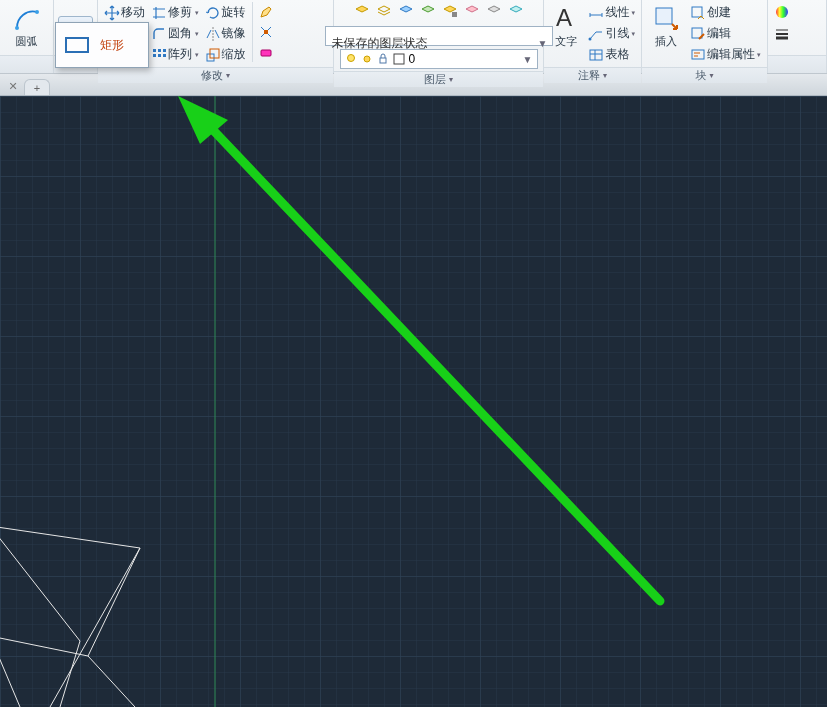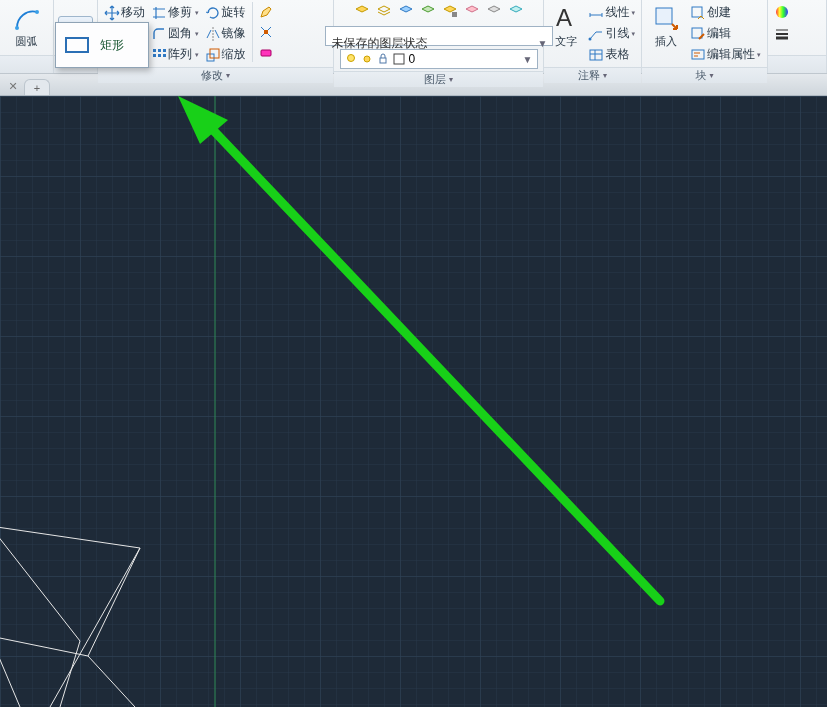--- a/index.html
+++ b/index.html
@@ -16,21 +16,21 @@
   .col { display:flex; flex-direction:column; gap:0px; }
   .row { display:flex; align-items:center; }
   .icon { width:16px; height:16px; display:flex; align-items:center; justify-content:center; }
   .icon svg { display:block; }
 
   .layer-state { width:228px; height:20px; border:1px solid #9fb2c4; background:#fff; font-size:12px; color:#333; display:flex; align-items:center; padding:14px 4px 0 6px; justify-content:space-between; }
   .layer-state .dd { color:#667; font-size:10px; }
   .layer-ctrl { width:198px; height:20px; border:1px solid #9fb2c4; background:#fff; font-size:12px; display:flex; align-items:center; gap:4px; padding:0 4px; }
 
   .dropdown { position:absolute; left:55px; top:22px; width:94px; background:#fdfdfe; border:1px solid #8fa3b5; box-shadow:2px 3px 6px rgba(0,0,0,0.25); padding:4px 0; z-index:30; }
-  .dropdown .item { display:flex; align-items:center; gap:10px; height:36px; padding:0 8px; font-size:12px; color:#14532d; }
+  .dropdown .item { display:flex; align-items:center; gap:10px; height:36px; padding:0 8px; font-size:12px; color:#c2410c; }
   .dropdown .ishape { width:26px; height:26px; display:flex; align-items:center; justify-content:center; }
 
   .tabstrip { height:22px; background:linear-gradient(to bottom,#e5e9ed,#cfd6dc); border-bottom:1px solid #aeb8c1; display:flex; align-items:flex-end; padding-left:4px; gap:2px; }
   .tab-x { width:18px; height:18px; font-size:11px; color:#777; display:flex; align-items:center; justify-content:center; }
   .tab-plus { width:26px; height:16px; border:1px solid #bcc5cd; border-bottom:none; border-radius:6px 6px 0 0; background:#e3e8ed; font-size:11px; color:#666; display:flex; align-items:center; justify-content:center; margin-bottom:0; }
 
   .canvas { position:absolute; left:0; top:96px; right:0; bottom:0; background:#1e2a38; }
   .canvas svg { position:absolute; inset:0; }
 </style>
 </head>

